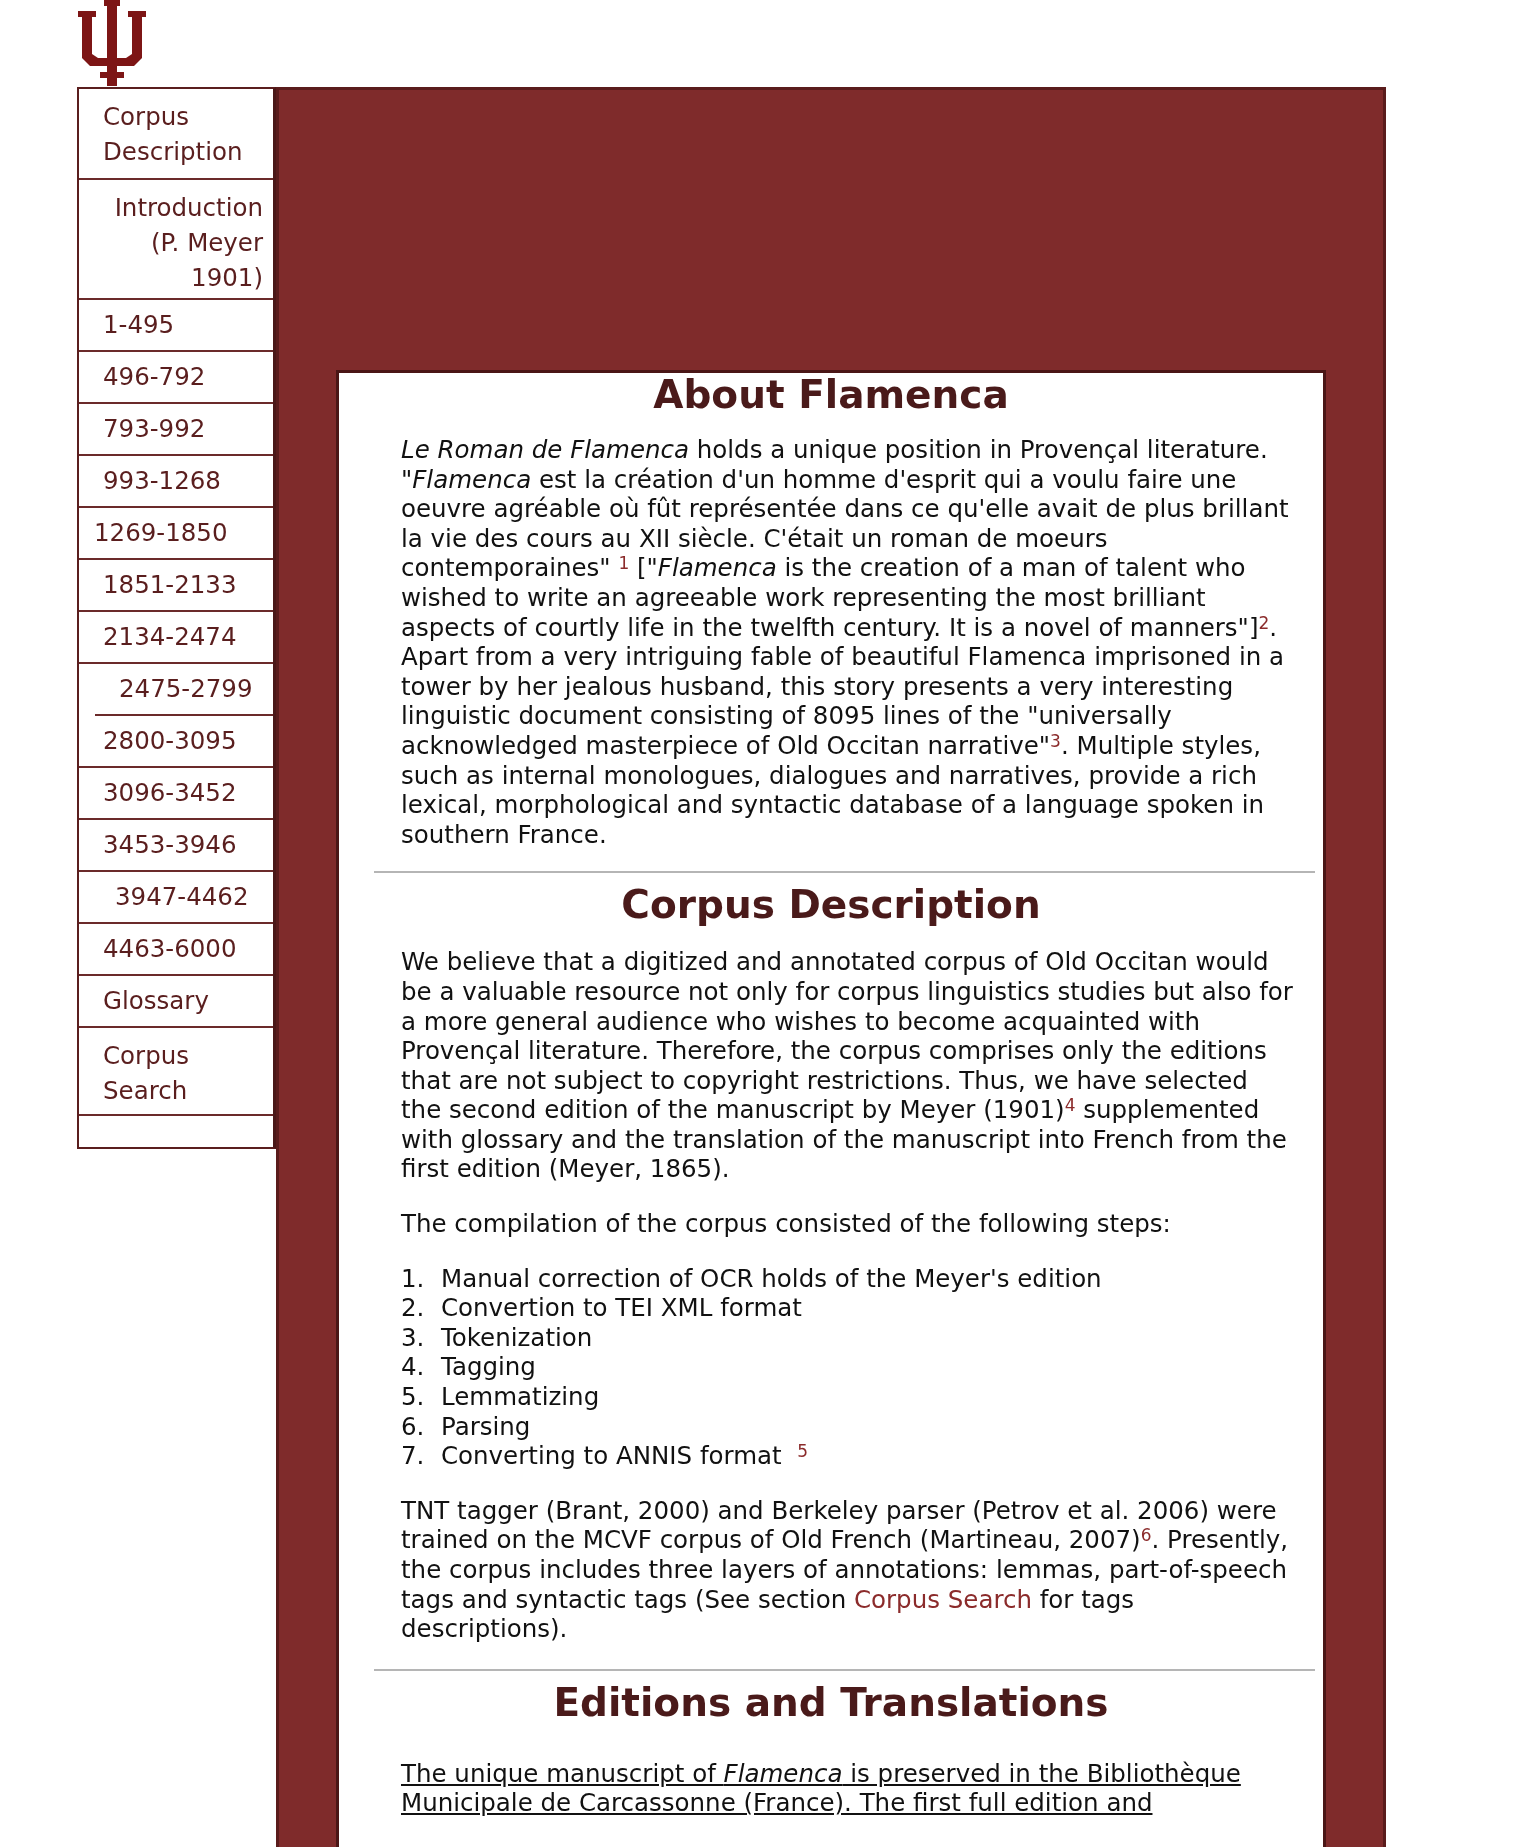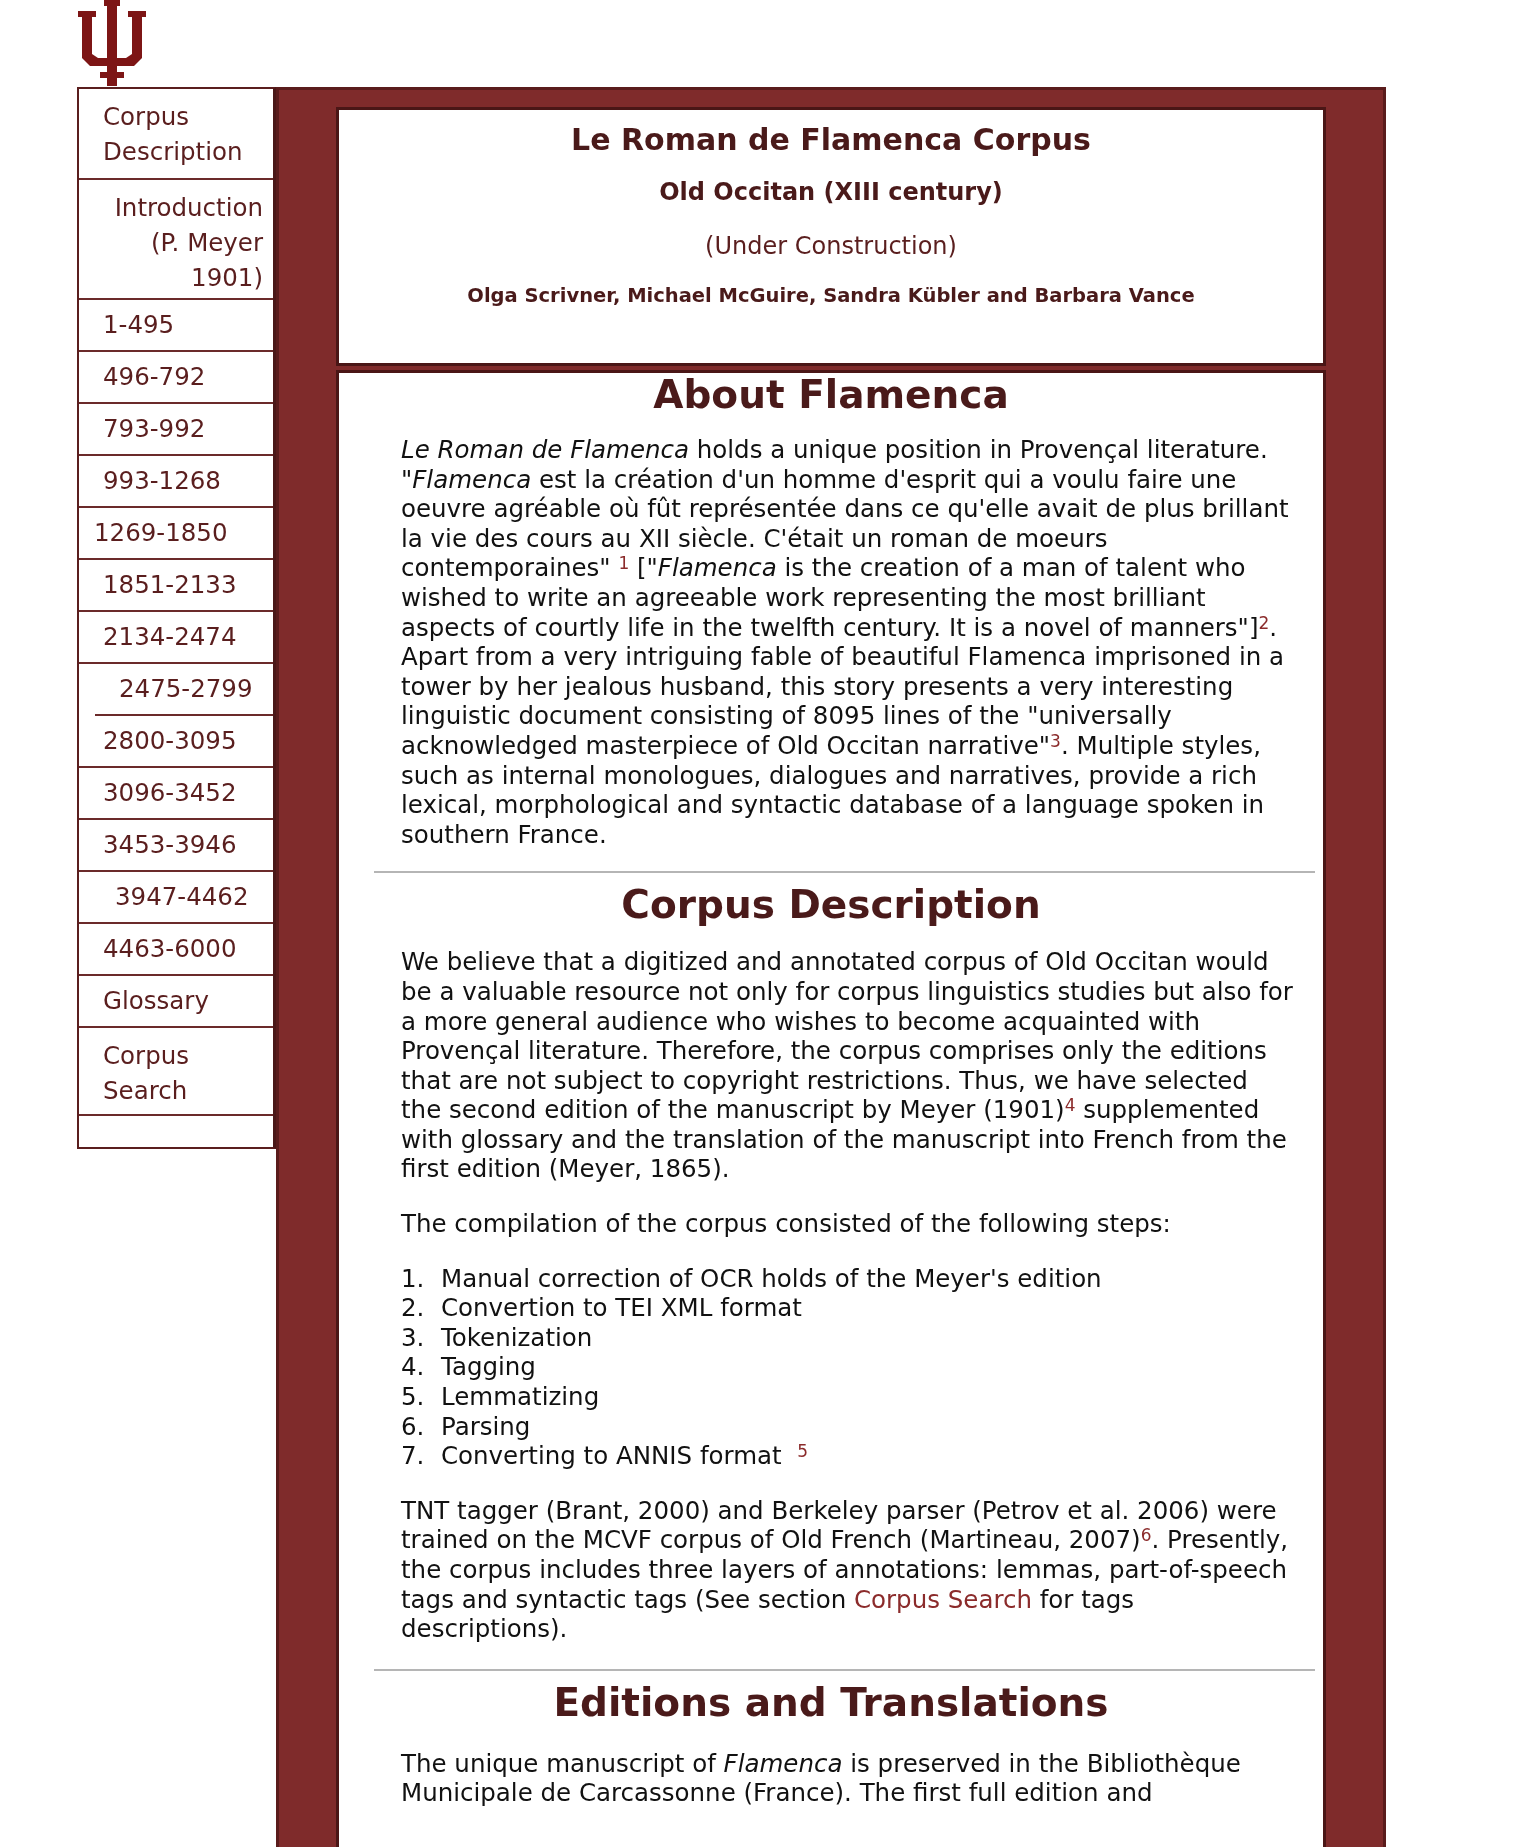--- a/index.html
+++ b/index.html
@@ -71,26 +71,20 @@
   <a class="side-item single" style="height:37px;">3453-3946</a>
   <a class="side-item single" style="height:37px;padding-left:36px;">3947-4462</a>
   <a class="side-item single" style="height:37px;">4463-6000</a>
   <a class="side-item single" style="height:37px;">Glossary</a>
   <a class="side-item" style="height:68px;">Corpus Search</a>
   <div style="height:37px;"></div>
 </nav>
 
 <div class="frame">
 
-  <div class="header-box">
-    <div class="title">Le Roman de Flamenca Corpus</div>
-    <div class="subtitle">Old Occitan (XIII century)</div>
-    <div class="under">(Under Construction)</div>
-    <div class="authors">Olga Scrivner, Michael McGuire, Sandra Kübler and Barbara Vance</div>
-  </div>
 
   <div class="content-box">
 
     <h2 class="section-h" style="margin-top:2px;">About Flamenca</h2>
     <p class="para" style="margin-top:20px;"><i>Le Roman de Flamenca</i><span> holds a unique position in Provençal literature. "</span><i>Flamenca</i><span> est la création d'un homme d'esprit qui a voulu faire une oeuvre agréable où fût représentée dans ce qu'elle avait de plus brillant la vie des cours au XII siècle. C'était un roman de moeurs contemporaines" </span><a class="fn">1</a><span> ["</span><i>Flamenca</i><span> is the creation of a man of talent who wished to write an agreeable work representing the most brilliant aspects of courtly life in the twelfth century. It is a novel of manners"]</span><a class="fn">2</a><span>. Apart from a very intriguing fable of beautiful Flamenca imprisoned in a tower by her jealous husband, this story presents a very interesting linguistic document consisting of 8095 lines of the "universally acknowledged masterpiece of Old Occitan narrative"</span><a class="fn">3</a><span>. Multiple styles, such as internal monologues, dialogues and narratives, provide a rich lexical, morphological and syntactic database of a language spoken in southern France.</span></p>
 
     <hr class="sep" style="margin-top:22px;">
 
     <h2 class="section-h" style="margin-top:12px;">Corpus Description</h2>
     <p class="para" style="margin-top:22px;"><span>We believe that a digitized and annotated corpus of Old Occitan would be a valuable resource not only for corpus linguistics studies but also for a more general audience who wishes to become acquainted with Provençal literature. Therefore, the corpus comprises only the editions that are not subject to copyright restrictions. Thus, we have selected the second edition of the manuscript by Meyer (1901)</span><a class="fn">4</a><span> supplemented with glossary and the translation of the manuscript into French from the first edition (Meyer, 1865).</span></p>
@@ -123,15 +117,15 @@
       <li>
           <span class="num">7.</span>
           <span><span>Converting to ANNIS format </span>&nbsp;<a class="fn">5</a></span>
         </li>
     </ol>
     <p class="para" style="margin-top:25px;"><span>TNT tagger (Brant, 2000) and Berkeley parser (Petrov et al. 2006) were trained on the MCVF corpus of Old French (Martineau, 2007)</span><a class="fn">6</a><span>. Presently, the corpus includes three layers of annotations: lemmas, part-of-speech tags and syntactic tags (See section </span><a class="link">Corpus Search</a><span> for tags descriptions).</span></p>
 
     <hr class="sep" style="margin-top:25px;">
 
     <h2 class="section-h" style="margin-top:12px;">Editions and Translations</h2>
-    <p class="para" style="margin-top:26px;"><span>The unique manuscript of </span><i>Flamenca</i><span> is preserved in the Bibliothèque Municipale de Carcassonne (France). The first full edition and</span></p>
+    <p class="para" style="margin-top:36px;text-decoration:underline;"><span>The unique manuscript of </span><i>Flamenca</i><span> is preserved in the Bibliothèque Municipale de Carcassonne (France). The first full edition and</span></p>
   </div>
 </div>
 
 </body></html>

